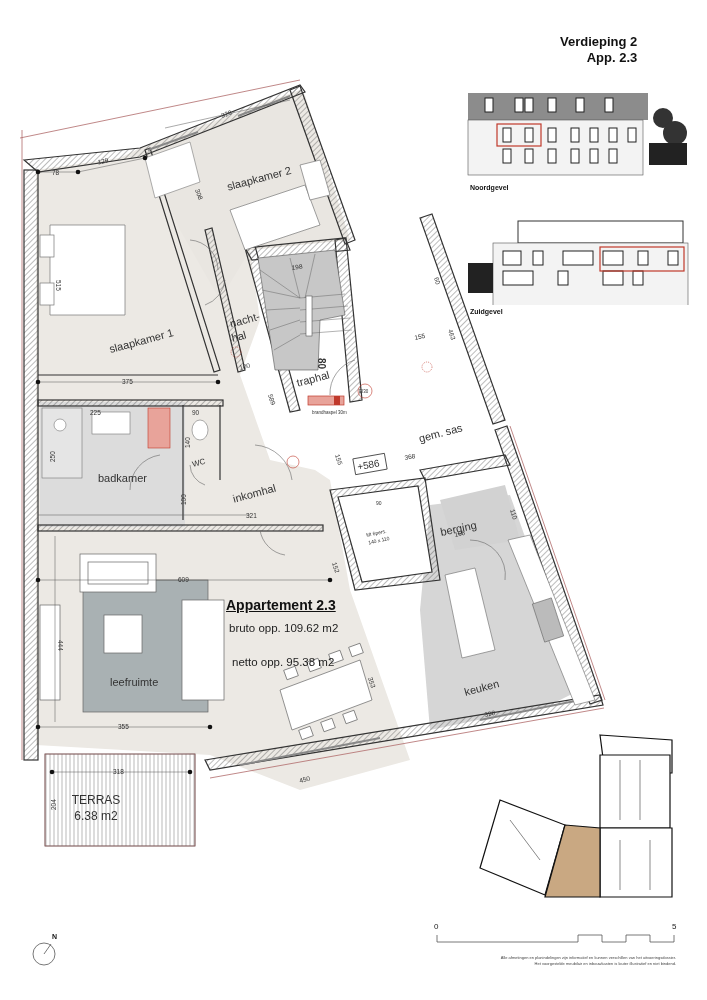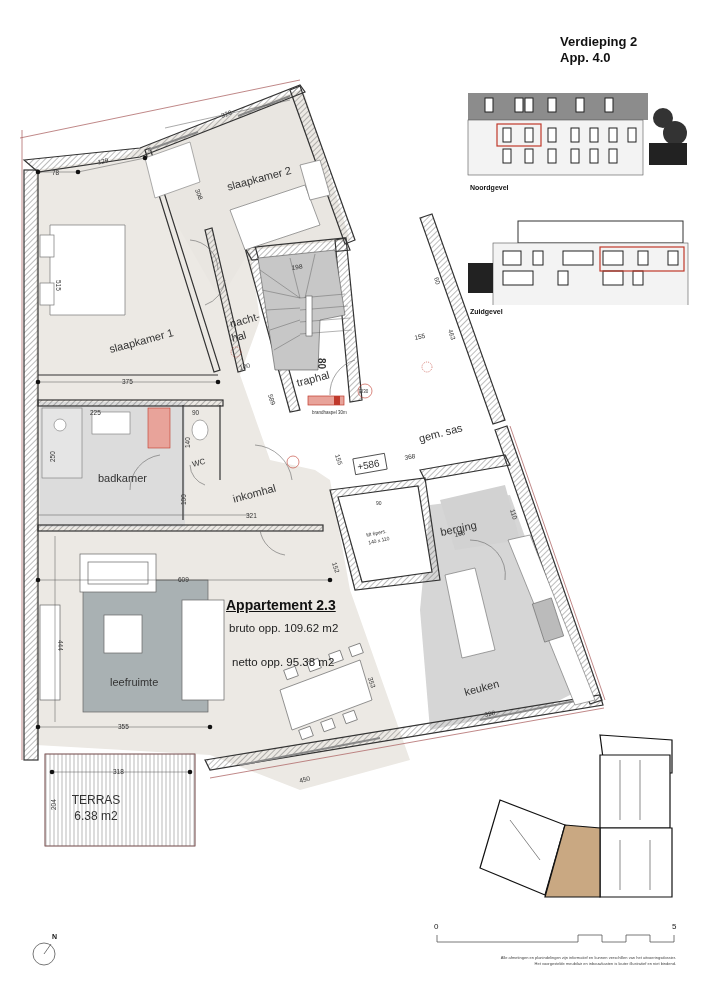--- a/index.html
+++ b/index.html
@@ -1,33 +1,33 @@
 <!DOCTYPE html>
 <html><head>
 <meta charset="utf-8">
 <style>
   html,body{margin:0;padding:0;background:#ffffff;}
   body{width:707px;height:1000px;position:relative;overflow:hidden;font-family:"Liberation Sans",sans-serif;color:#222;}
-  .title-block{position:absolute;left:560px;top:34px;text-align:left;font-weight:bold;font-size:13px;line-height:16px;color:#111;}
+  .title-block{position:absolute;left:560px;top:34px;text-align:right;font-weight:bold;font-size:13px;line-height:16px;color:#111;}
   .elev{position:absolute;border:none;}
   .elev-label{position:absolute;font-size:7px;font-weight:bold;color:#111;}
   #plan{position:absolute;left:0;top:0;}
   .rl{font-family:"Liberation Sans",sans-serif;fill:#333;}
   .apt-title{position:absolute;left:226px;top:597px;font-weight:bold;font-size:14px;text-decoration:underline;color:#111;}
   .apt-line{position:absolute;font-size:11.5px;color:#222;}
   .scale-text{position:absolute;font-size:4px;color:#444;text-align:right;line-height:6px;}
   .scale-num{position:absolute;font-size:8px;color:#222;}
   .north{position:absolute;font-size:7px;font-weight:bold;color:#111;}
 </style>
 </head>
 <body>
 
 <div class="title-block">
   <div>Verdieping 2</div>
-  <div>App. 4.0</div>
+  <div>App. 2.3</div>
 </div>
 
 <svg id="plan" width="707" height="1000" viewBox="0 0 707 1000">
   <defs>
     <pattern id="hatch" width="4" height="4" patternUnits="userSpaceOnUse" patternTransform="rotate(45)">
       <line x1="0" y1="0" x2="0" y2="4" stroke="#555" stroke-width="0.8"></line>
     </pattern>
     <pattern id="deck" width="4" height="4" patternUnits="userSpaceOnUse">
       <line x1="2" y1="0" x2="2" y2="4" stroke="#999" stroke-width="0.7"></line>
     </pattern>

